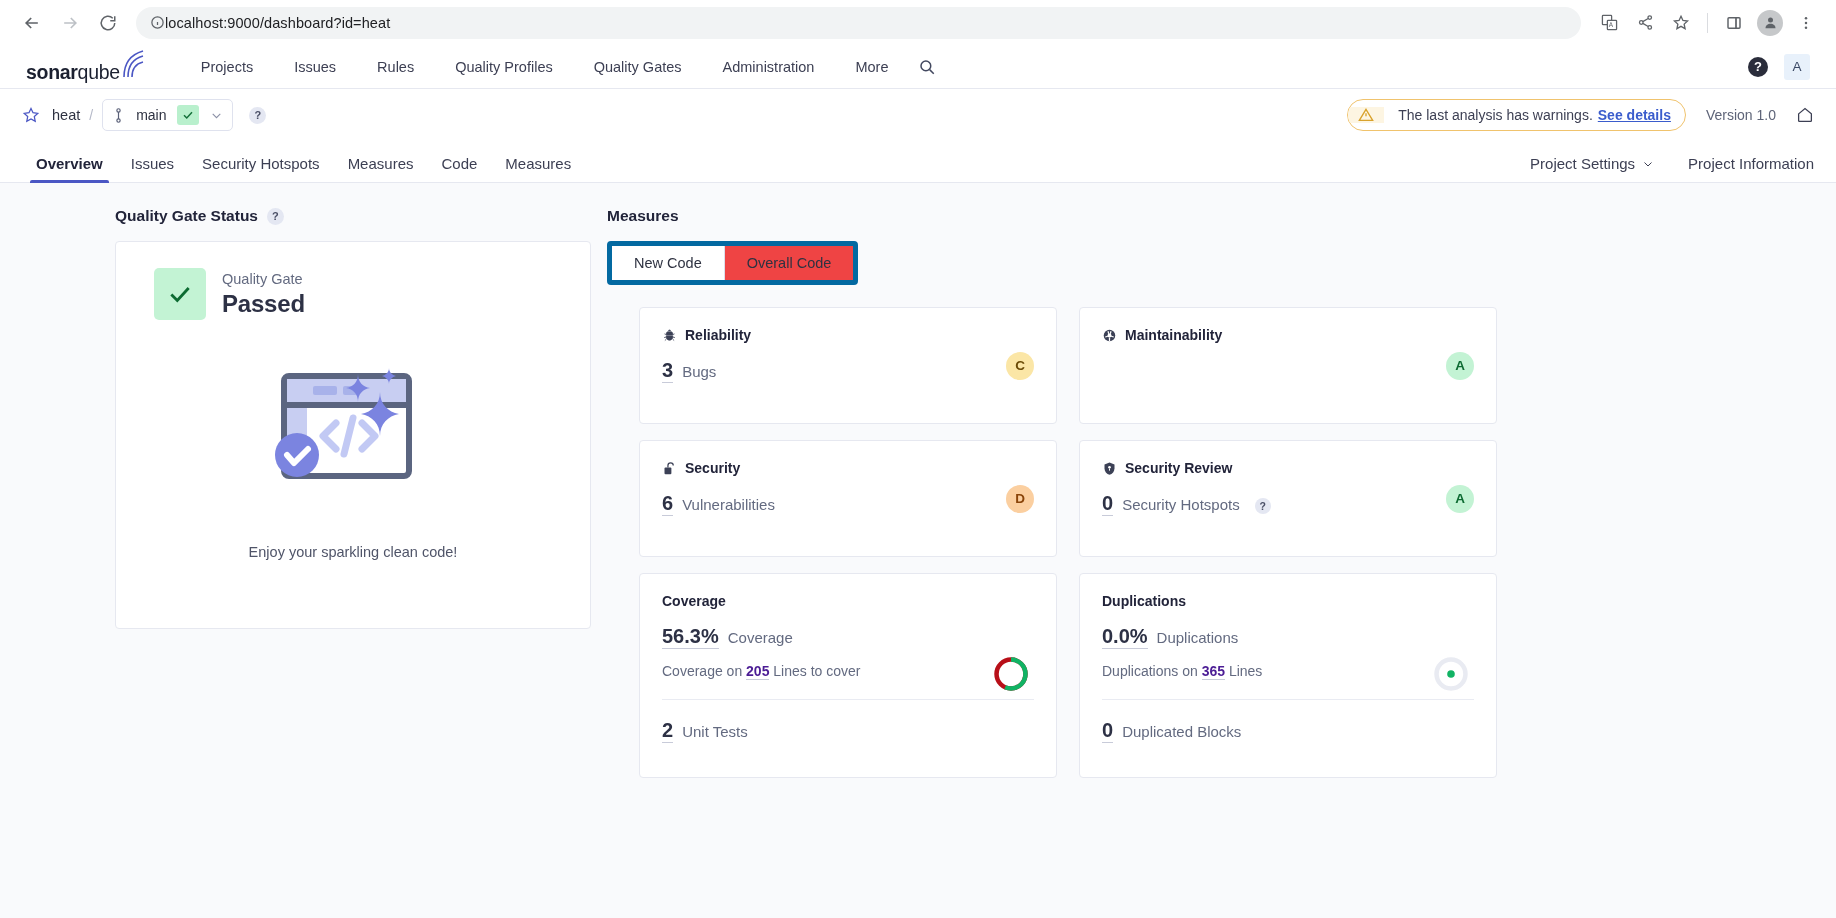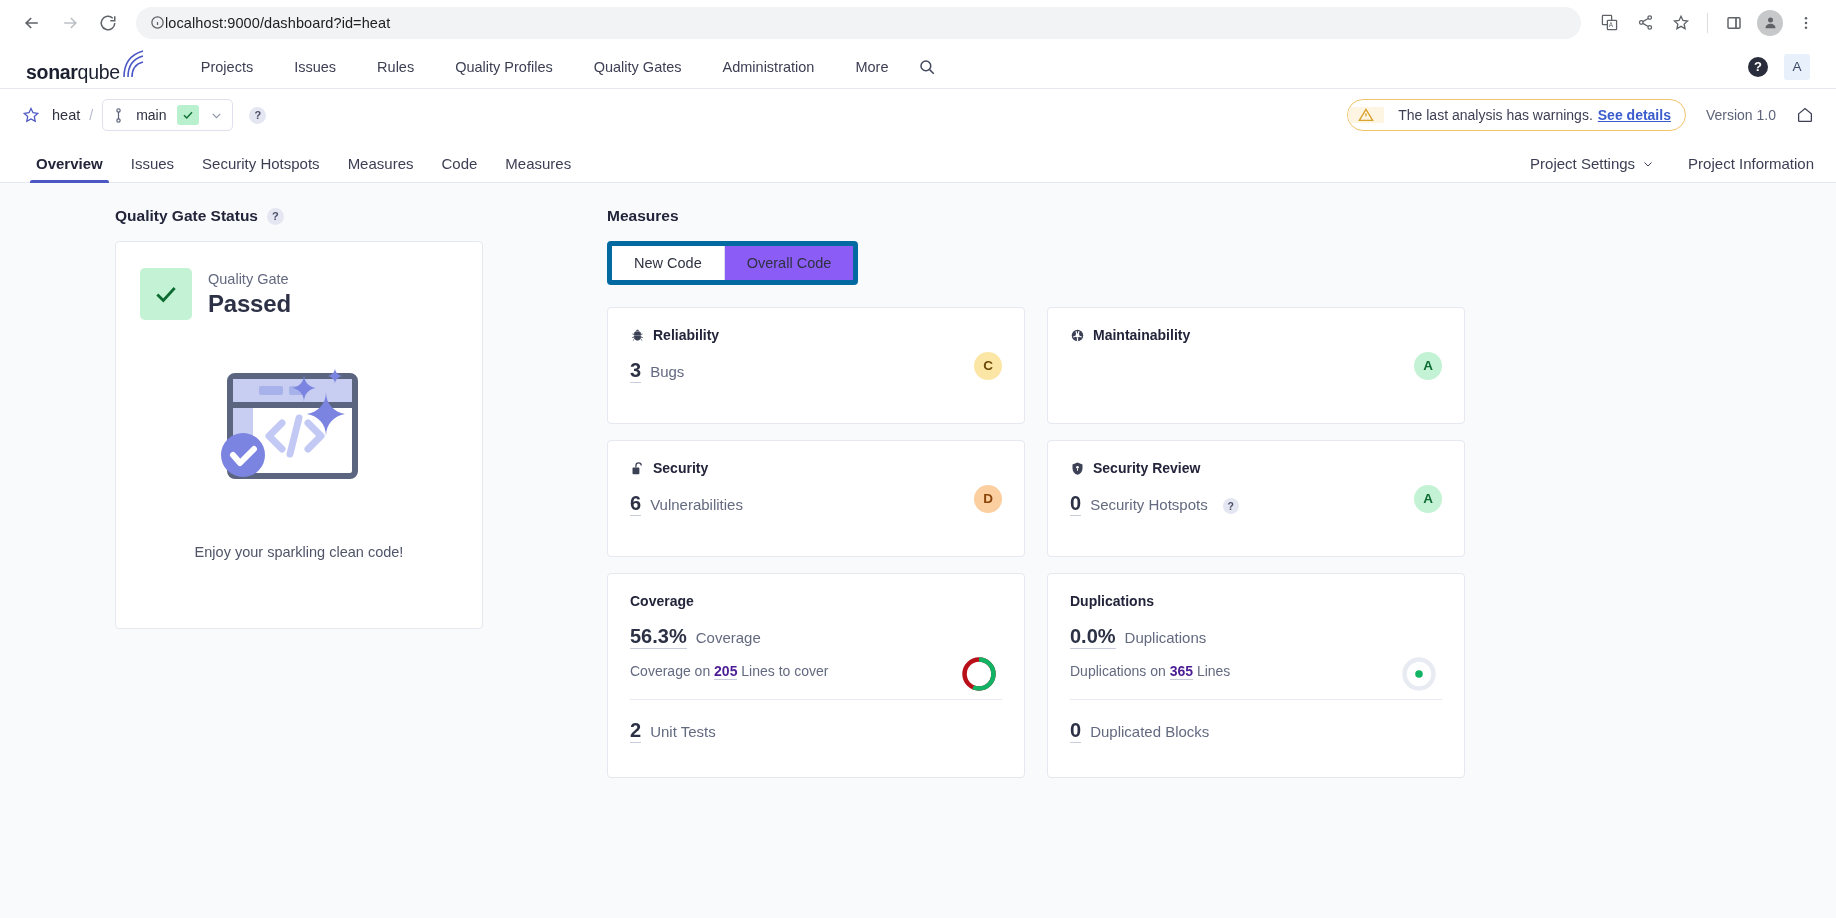--- a/index.html
+++ b/index.html
@@ -134,21 +134,21 @@
   .col-left { width: 580px; padding-left: 93px; }
   .col-right { flex: 1; padding-left: 5px; }
 
   .section-title {
     font-size: 15.5px; font-weight: 700; color: #22243a;
     display: flex; align-items: center; gap: 9px; margin-bottom: 16px;
   }
 
   .qg-card {
     background: #fff; border: 1px solid #e6e8f0; border-radius: 4px;
-    width: 368px; height: 388px; padding: 26px 24px;
+    width: 476px; height: 388px; padding: 26px 38px;
   }
   .qg-head { display: flex; align-items: center; gap: 16px; }
   .qg-badge {
     width: 52px; height: 52px; border-radius: 5px; background: #c3f3d4;
     display: flex; align-items: center; justify-content: center; color: #0d6b32;
   }
   .qg-label { font-size: 14.5px; color: #636a80; margin-bottom: 3px; }
   .qg-status { font-size: 24px; font-weight: 700; color: #2d3145; letter-spacing: -.2px; }
   .qg-art { display: flex; justify-content: center; margin-top: 30px; }
   .qg-caption {
@@ -157,25 +157,25 @@
 
   
   .toggle {
     display: inline-flex; border: 5px solid #0369a1; border-radius: 4px;
     overflow: hidden; margin-bottom: 22px; background: #fff; align-items: center;
   }
   .toggle button {
     font-family: inherit; font-size: 14.5px; border: none; cursor: pointer;
     padding: 9px 22px; background: #fff; color: #2e3241;
   }
-  .toggle button.active { background: #8b5cf6; font-weight: 400; }
+  .toggle button.active { background: #ef4444; font-weight: 400; }
   .toggle button + button { border-left: 1px solid #dcdfea; }
 
   .measure-grid {
-    display: grid; grid-template-columns: 418px 418px; gap: 16px 22px;
+    display: grid; grid-template-columns: 418px 418px; gap: 16px 22px; margin-left: 32px;
   }
   .m-card {
     background: #fff; border: 1px solid #e6e8f0; border-radius: 4px;
     padding: 19px 22px; position: relative; min-height: 117px;
   }
   .m-card.tall { min-height: 205px; }
   .m-title {
     font-size: 14px; font-weight: 700; color: #22243a;
     display: flex; align-items: center; gap: 8px;
   }

